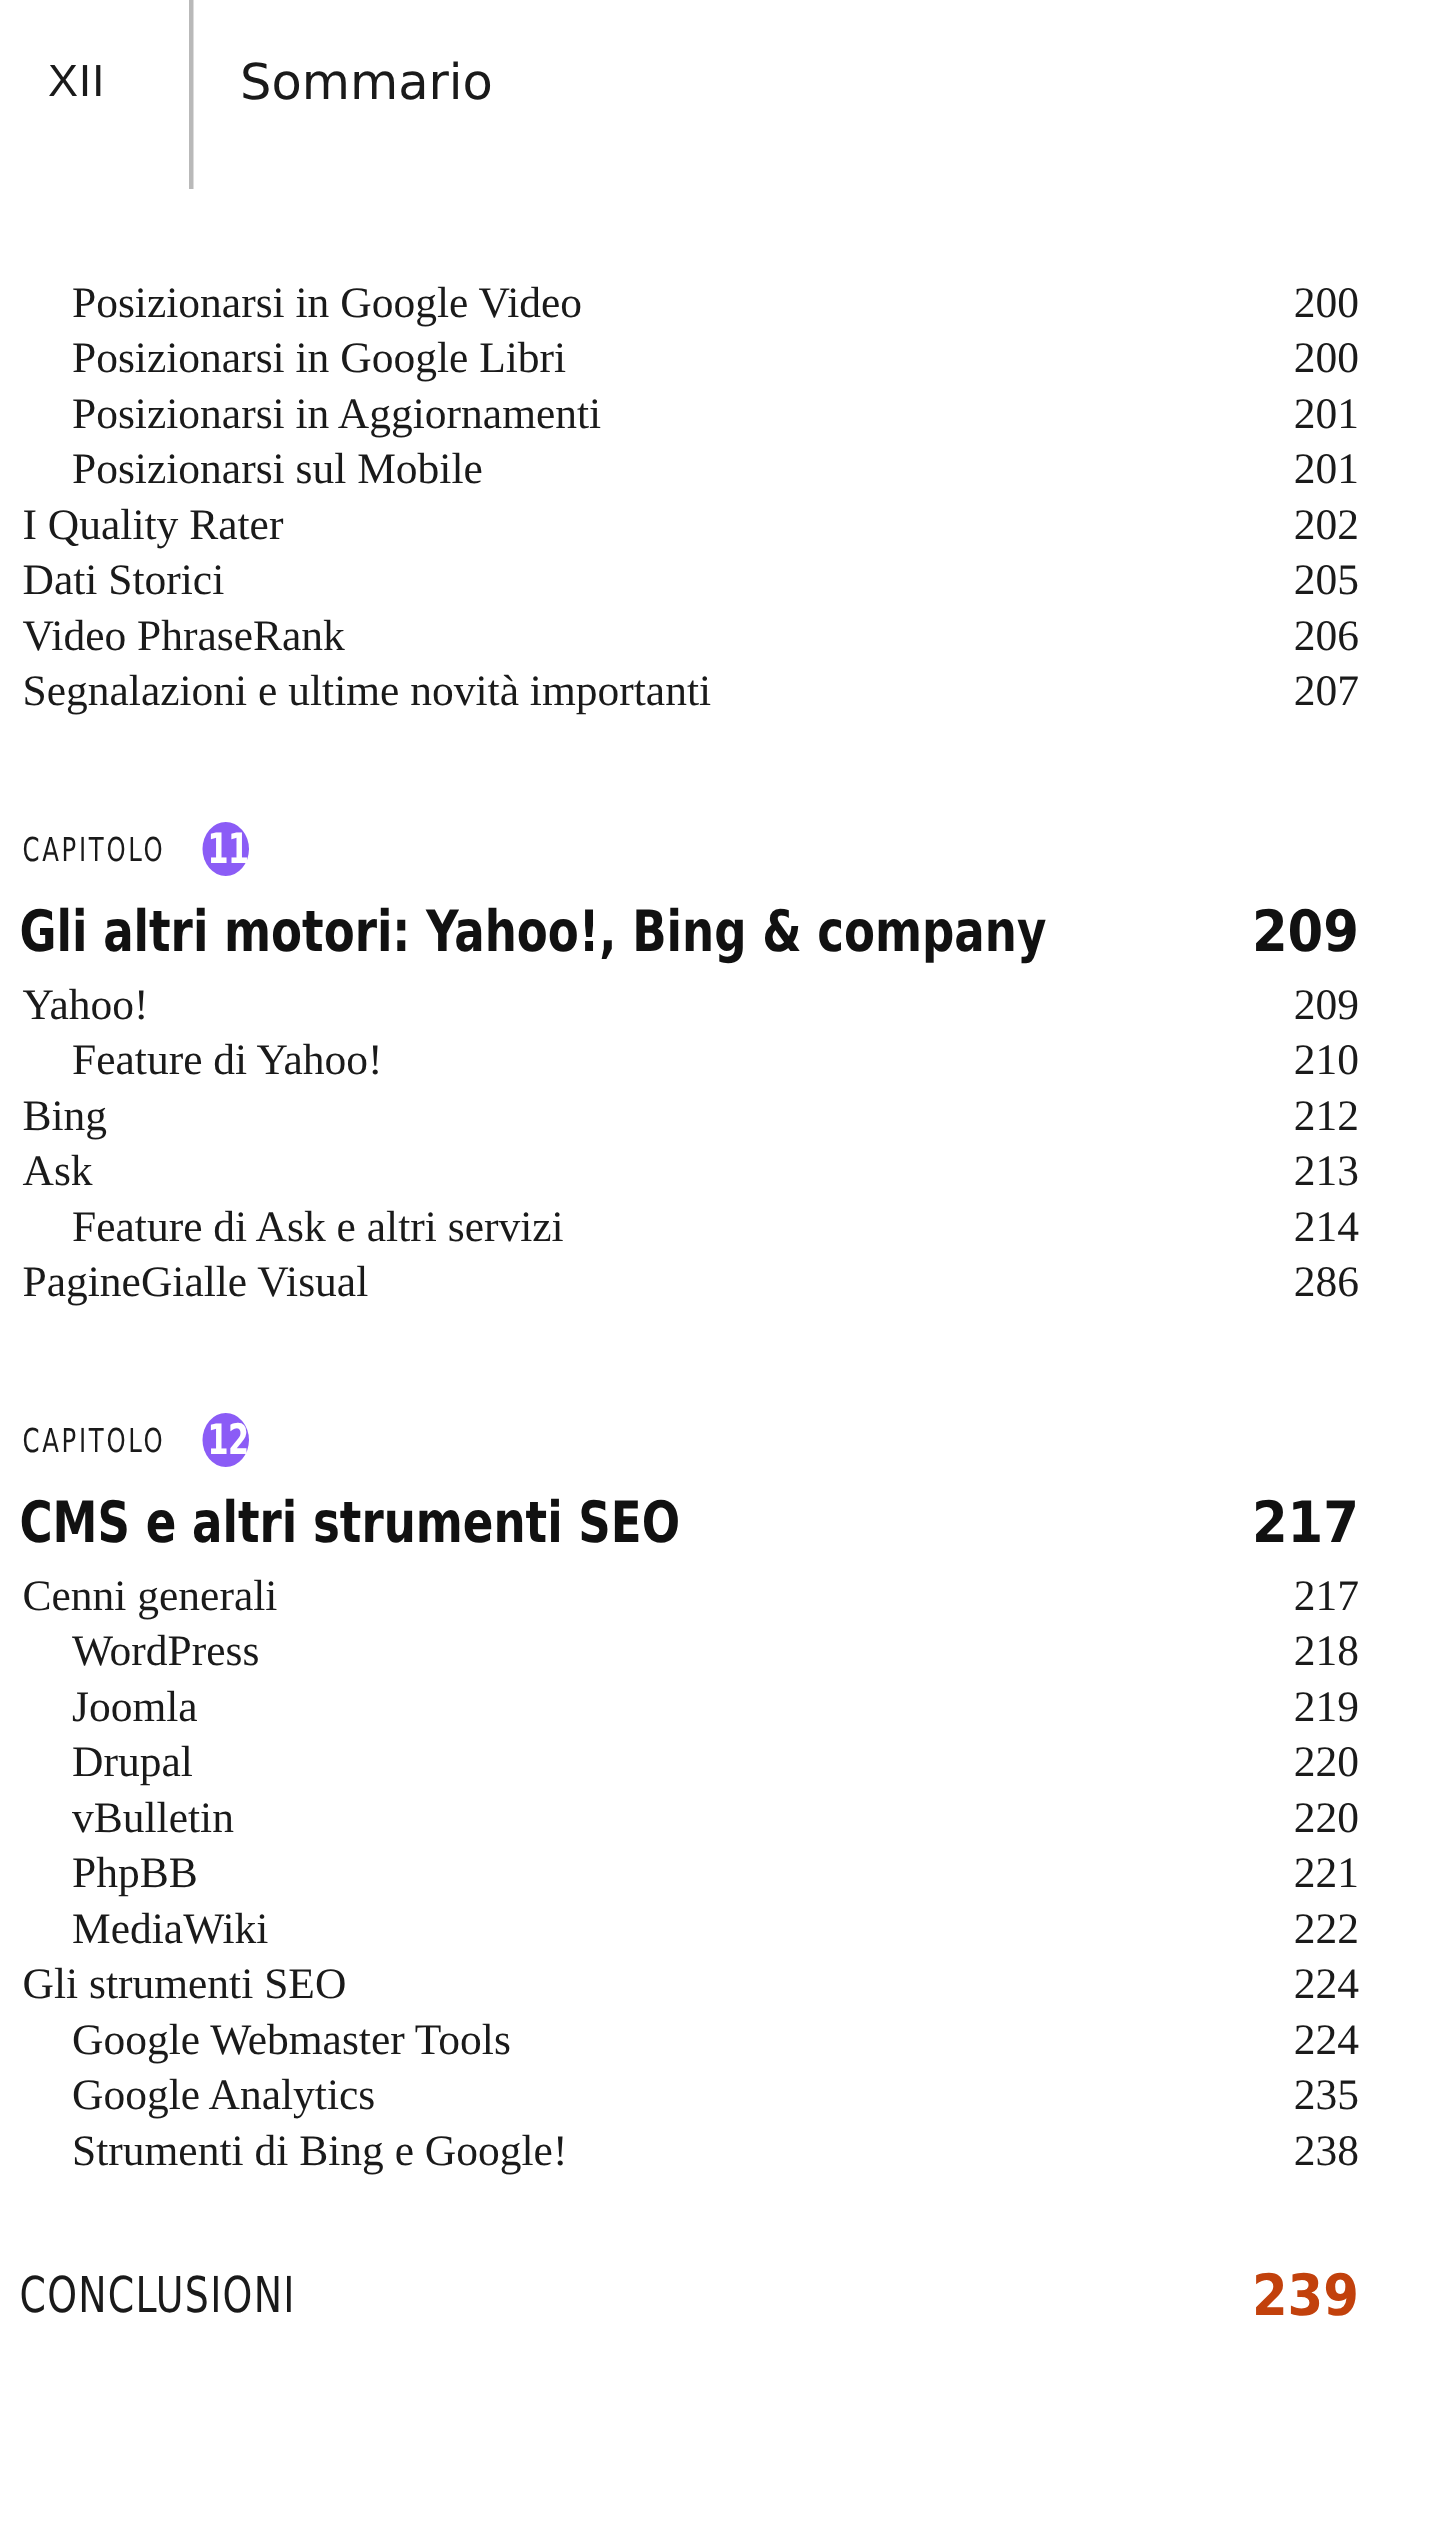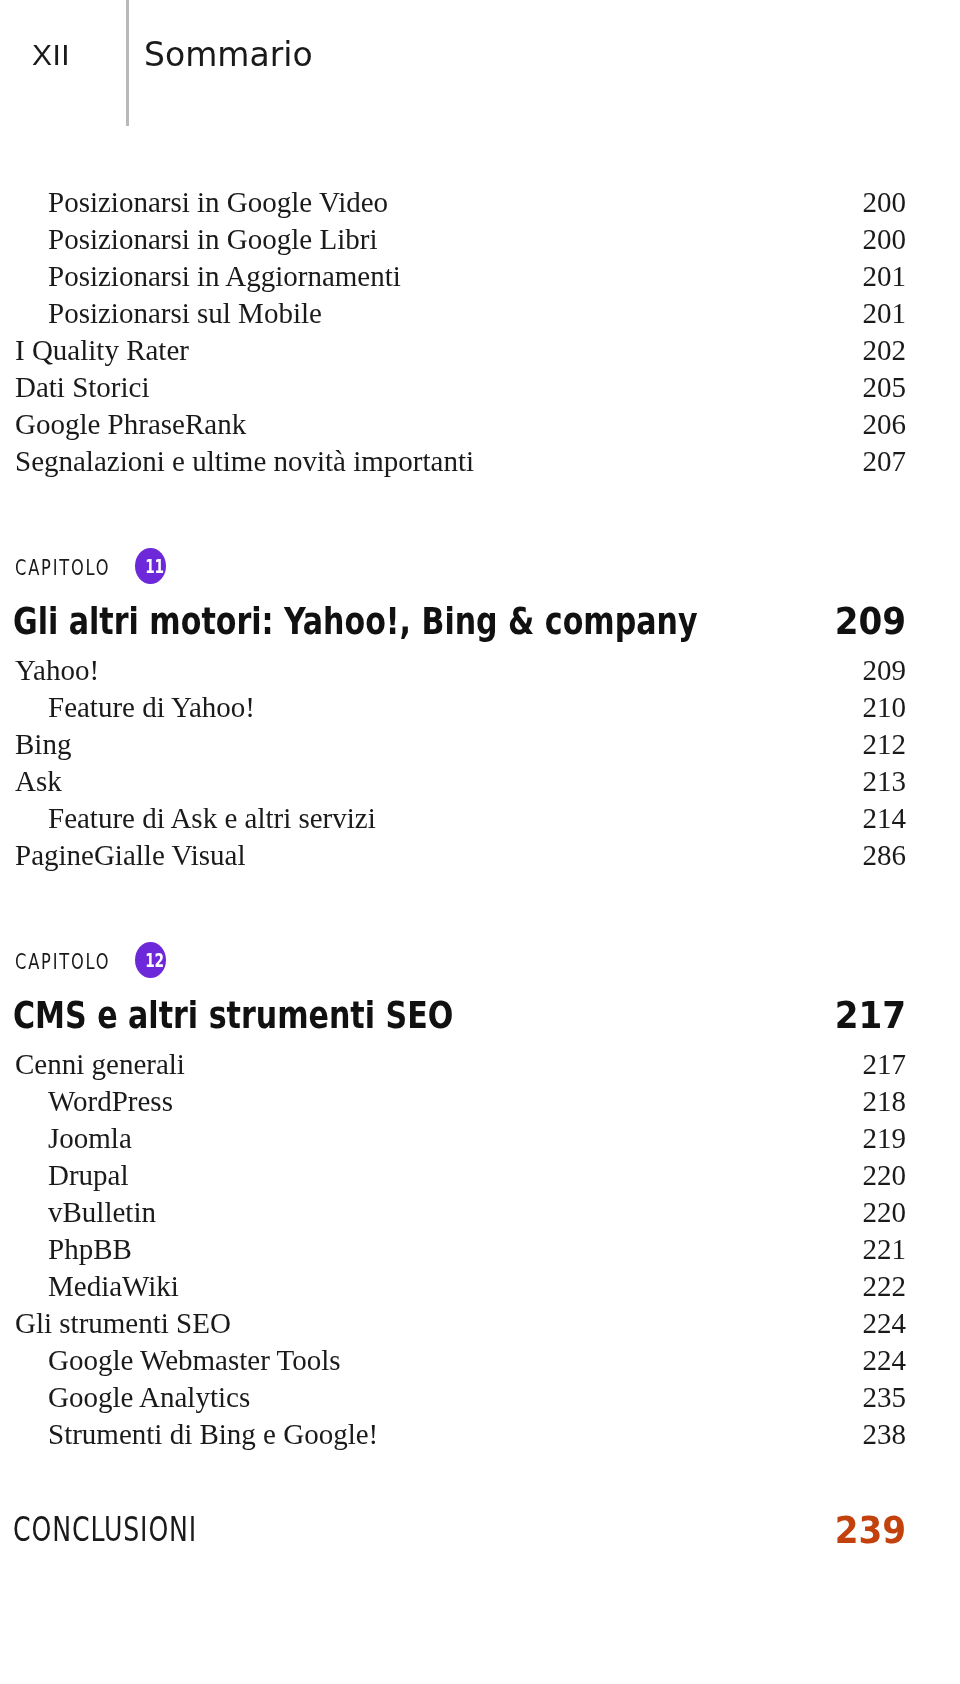--- a/index.html
+++ b/index.html
@@ -39,21 +39,21 @@
   .header-rule {
     position: absolute;
     left: 126px;
     top: 0px;
     width: 3px;
     height: 126px;
     background: #b9b9b9;
   }
   .header-title {
     position: absolute;
-    left: 144px;
+    left: 160px;
     top: 38px;
     font-family: "DejaVu Sans", sans-serif;
     font-size: 33px;
     color: #1a1a1a;
     line-height: 1;
   }
 
   
   .toc {
     position: absolute;
@@ -106,26 +106,26 @@
   }
   .chapter-badge {
     display: inline-block;
     vertical-align: middle;
     position: relative;
     top: -2px;
     margin-left: 4px;
     width: 31px;
     height: 36px;
     border-radius: 50%;
-    background: #6d28d9;
+    background: #8b5cf6;
     color: #ffffff;
     text-align: right;
     font-family: "DejaVu Sans Condensed", "Liberation Sans Narrow", "Liberation Sans", sans-serif;
     font-weight: bold;
-    font-size: 19px;
+    font-size: 28px;
     line-height: 36px;
     letter-spacing: -0.5px;
   }
   .chapter-badge span { display: inline-block; transform: scaleX(0.8); }
 
   .chapter-title-row {
     position: relative;
     height: 50px;
     padding-right: 54px;
   }
@@ -216,21 +216,21 @@
       </div>
       <div class="entry lvl1">
         <div class="label">I Quality Rater</div>
         <div class="page">202</div>
       </div>
       <div class="entry lvl1">
         <div class="label">Dati Storici</div>
         <div class="page">205</div>
       </div>
       <div class="entry lvl1">
-        <div class="label">Google PhraseRank</div>
+        <div class="label">Video PhraseRank</div>
         <div class="page">206</div>
       </div>
       <div class="entry lvl1">
         <div class="label">Segnalazioni e ultime novità importanti</div>
         <div class="page">207</div>
       </div>
     </div>
   <div id="chapter-group">
       <div class="chapter-block">
         <div class="gap-before-chapter"></div>

